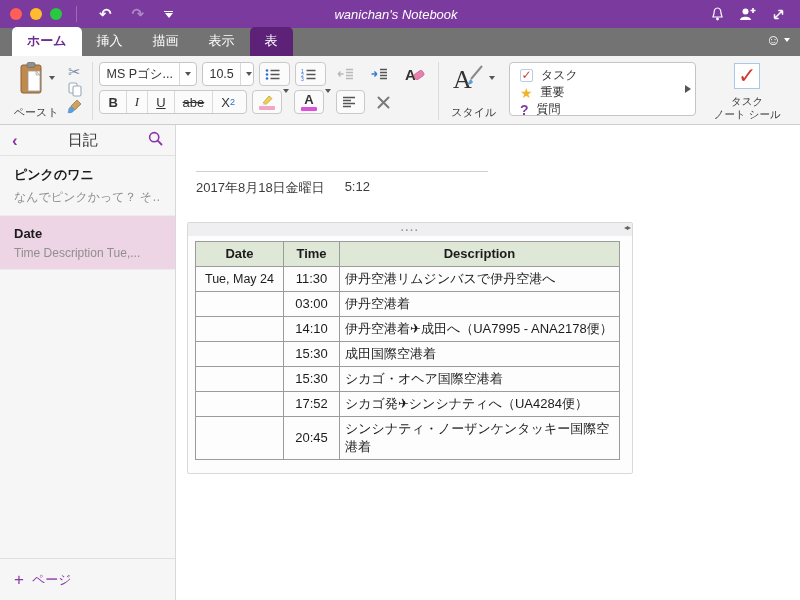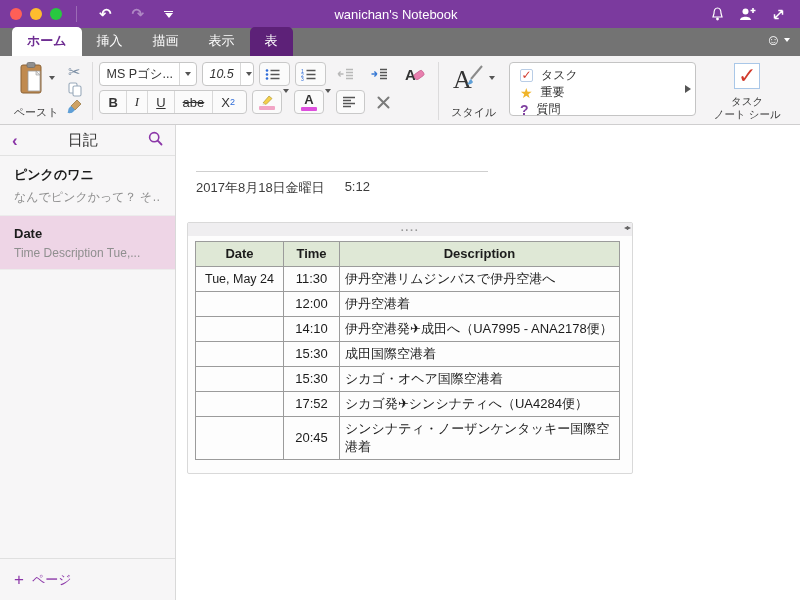--- a/index.html
+++ b/index.html
@@ -11,21 +11,21 @@
   .lights { display:flex; gap:8px; margin-left:10px; }
   .light { width:12px; height:12px; border-radius:50%; }
   .light.red{background:#ff5f57;} .light.yellow{background:#febc2e;} .light.green{background:#28c840;}
   .tb-sep { width:1px; height:16px; background:rgba(255,255,255,.25); margin:0 12px 0 14px; }
   .tb-btn { color:#fff; font-size:15px; font-weight:bold; padding:0 10px; cursor:default; line-height:26px; }
   .tb-btn.dim { color:rgba(255,255,255,.40); }
   .tb-caret { display:inline-block; padding:0 10px; }
   .tb-caret .bar { display:block; width:9px; border-top:1.5px solid #fff; margin:0 auto 1px; }
   .tb-caret .tri { display:block; width:0; height:0; margin:0 auto;
      border-left:4px solid transparent; border-right:4px solid transparent; border-top:5px solid #fff; }
-  .tb-title { position:absolute; left:0; right:8px; text-align:center; color:#fff; font-size:13px; pointer-events:none; }
+  .tb-title { position:absolute; left:0; right:8px; text-align:center; color:#fff; font-size:13px; pointer-events:none;font-style:italic; }
   .tb-right { margin-left:auto; display:flex; align-items:center; gap:14px; padding-right:14px; }
   .tb-right svg { display:block; }
 
   
   .tabbar { height:28px; background:#737373; display:flex; align-items:flex-end; padding-left:12px; position:relative; }
   .tab { color:#fff; font-size:13px; padding:5px 15px 6px; border-radius:5px 5px 0 0; cursor:default; }
   .tab.active { background:#fff; color:#6e2d92; font-weight:bold; }
   .tab.contextual { background:#5d2178; }
   .smiley { position:absolute; right:10px; top:3px; color:#fff; font-size:15px; display:flex; align-items:center; gap:3px; }
   .smiley .tri { width:0;height:0;border-left:3.5px solid transparent;border-right:3.5px solid transparent;border-top:4px solid #fff; }
@@ -201,21 +201,21 @@
 
   <div class="fontarea">
     <div class="frow">
       <span class="combo" style="width:98px;">
         <span class="txt" style="flex:1;overflow:hidden;">MS Pゴシ...</span>
         <span class="dd">
             <span class="tri"></span>
           </span>
       </span>
       <span class="combo" style="width:52px;">
-        <span class="txt" style="flex:1;font-style:italic;">10.5</span>
+        <span class="txt" style="flex:1;">10.5</span>
         <span class="dd">
             <span class="tri"></span>
           </span>
       </span>
       <span class="btn">
         <svg width="16" height="13" viewBox="0 0 16 13">
             <circle cx="2" cy="2.5" r="1.3" fill="#2d6bd8"></circle>
             <circle cx="2" cy="6.5" r="1.3" fill="#2d6bd8"></circle>
             <circle cx="2" cy="10.5" r="1.3" fill="#2d6bd8"></circle>
             <path d="M5.5 2.5 h9 M5.5 6.5 h9 M5.5 10.5 h9" stroke="#555" stroke-width="1.3"></path>
@@ -382,27 +382,27 @@
             </tr>
           </thead>
           <tbody>
               <tr>
                 <td class="cdate">Tue, May 24</td>
                 <td class="ctime">11:30</td>
                 <td class="cdesc">伊丹空港リムジンバスで伊丹空港へ</td>
               </tr>
               <tr>
                 <td class="cdate"></td>
-                <td class="ctime">12:00</td>
+                <td class="ctime">03:00</td>
                 <td class="cdesc">伊丹空港着</td>
               </tr>
               <tr>
                 <td class="cdate"></td>
                 <td class="ctime">14:10</td>
-                <td class="cdesc">伊丹空港発✈成田へ（UA7995 - ANA2178便）</td>
+                <td class="cdesc">伊丹空港着✈成田へ（UA7995 - ANA2178便）</td>
               </tr>
               <tr>
                 <td class="cdate"></td>
                 <td class="ctime">15:30</td>
                 <td class="cdesc">成田国際空港着</td>
               </tr>
               <tr>
                 <td class="cdate"></td>
                 <td class="ctime">15:30</td>
                 <td class="cdesc">シカゴ・オヘア国際空港着</td>

